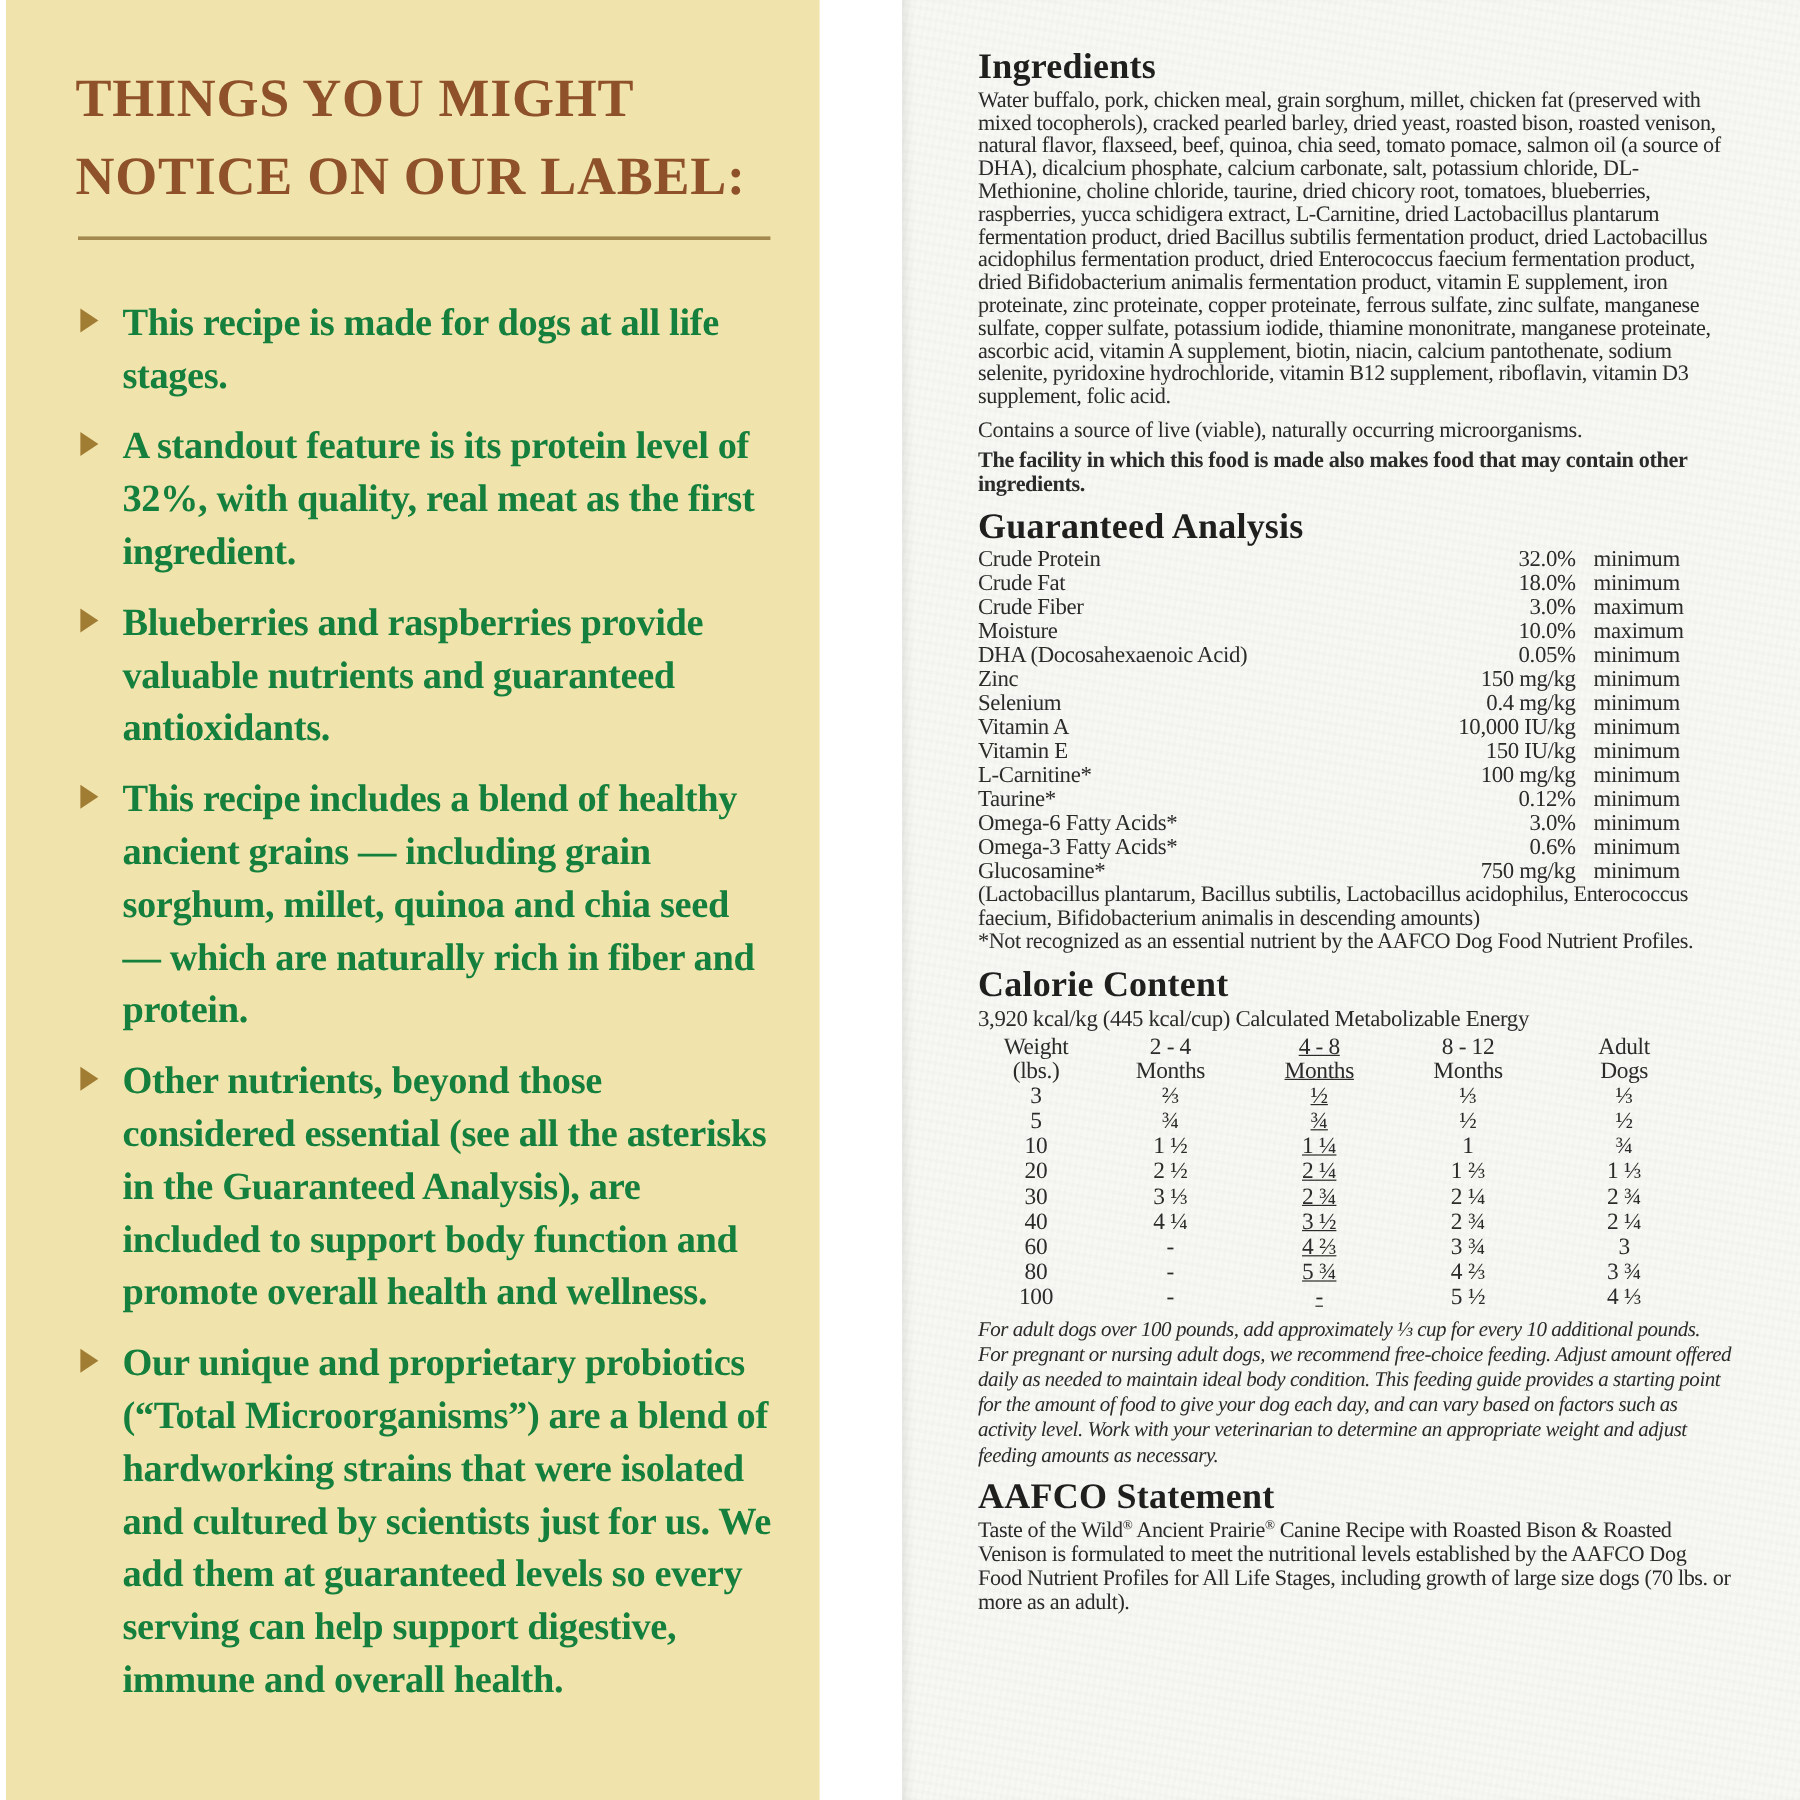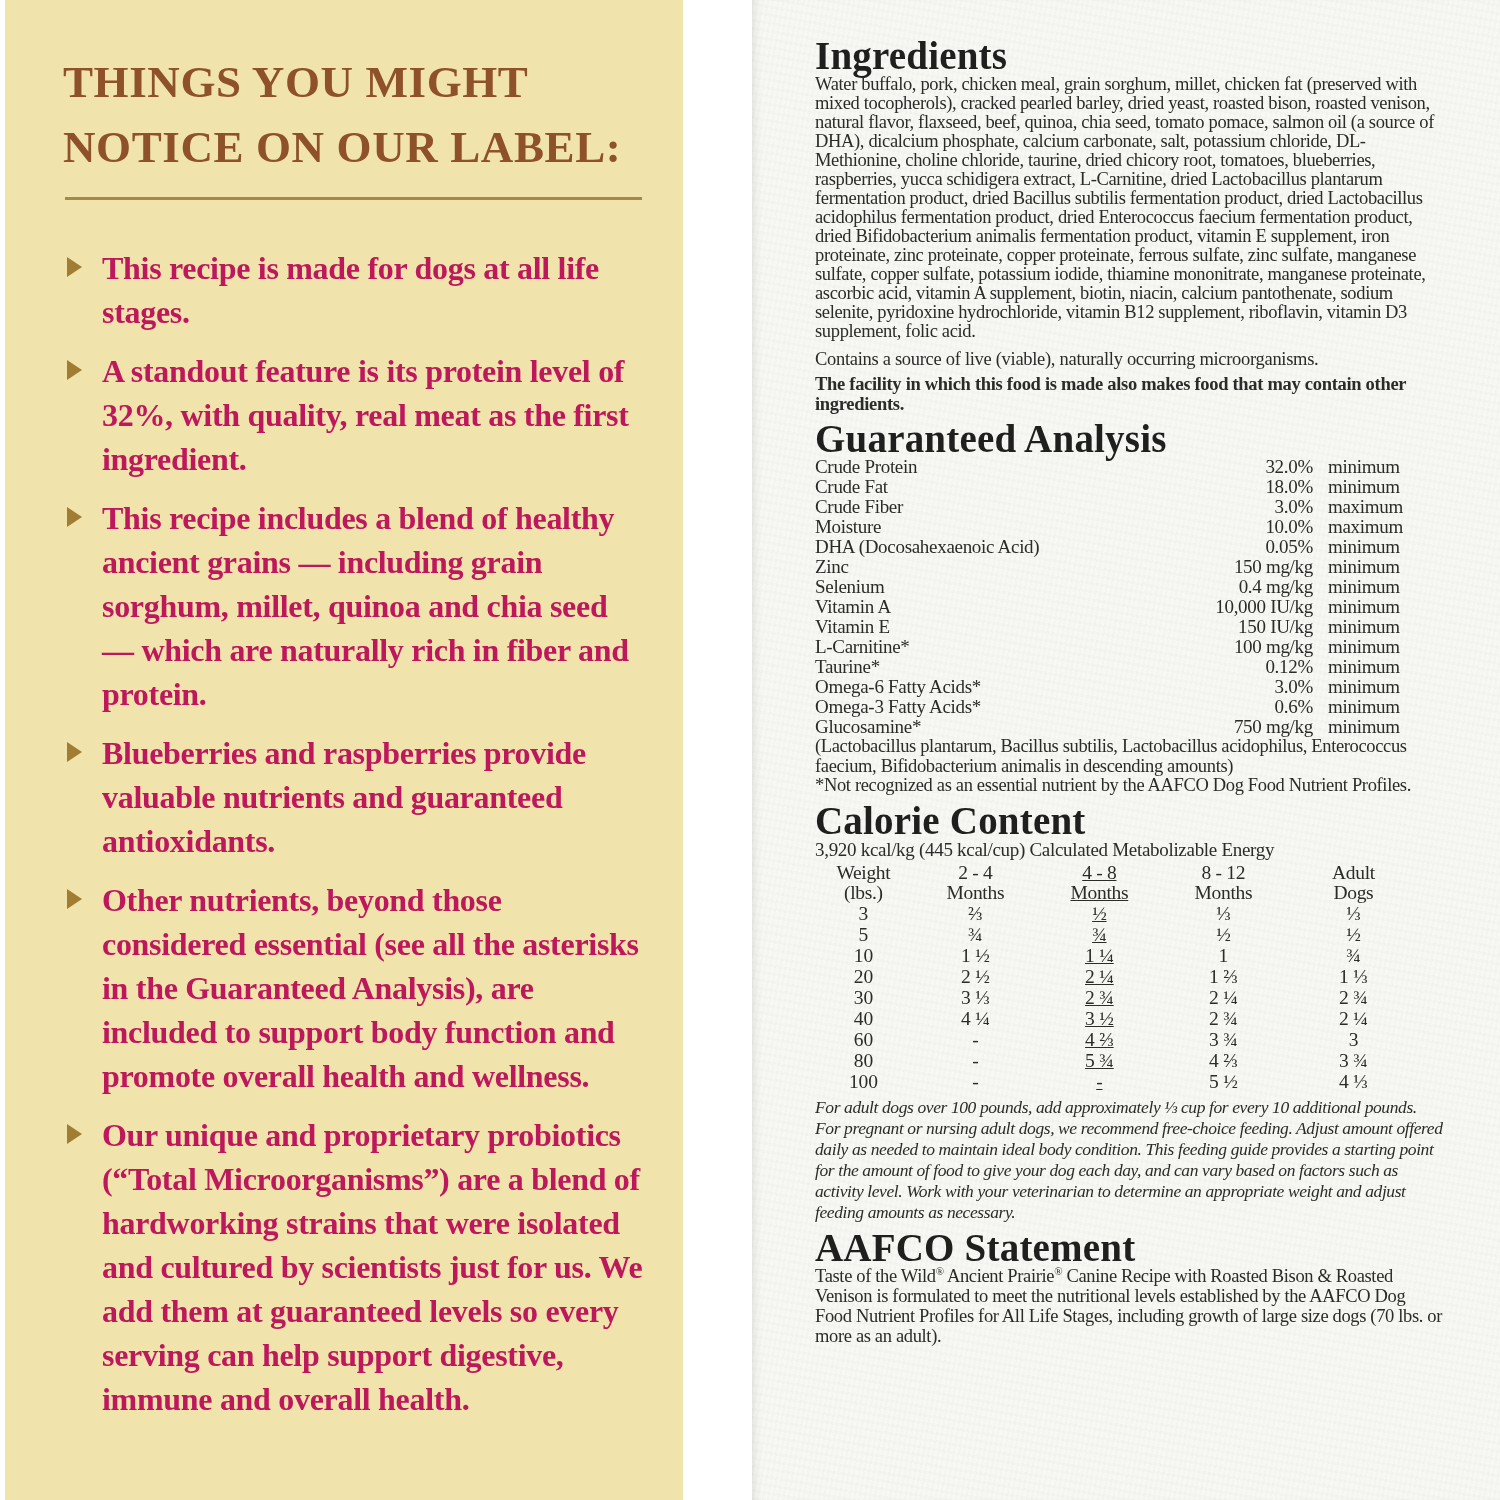--- a/index.html
+++ b/index.html
@@ -22,35 +22,35 @@
   .bullets{margin-top:46px;}
   .bullet{display:flex;margin-bottom:15px;align-items:flex-start;}
   .tri{
     flex:0 0 auto;width:0;height:0;margin:11px 20px 0 4px;
     border-left:15px solid #a17c33;
     border-top:10px solid transparent;
     border-bottom:10px solid transparent;
   }
   .bullet-text{
     flex:1;font-size:32px;font-weight:bold;line-height:44px;
-    letter-spacing:-0.3px;color:#be185d;
+    letter-spacing:-0.3px;color:#15803d;
   }
   
   .right-panel{
     position:absolute;left:752px;top:0;width:748px;height:1500px;
     background-color:#f7f7f4;
     background-image:
       repeating-linear-gradient(100deg, rgba(0,0,0,0.013) 0 2px, rgba(255,255,255,0.025) 2px 5px),
       repeating-linear-gradient(10deg, rgba(0,0,0,0.01) 0 3px, transparent 3px 8px);
     box-shadow:inset 8px 0 10px -6px rgba(0,0,0,0.10);
     color:#2b2b29;
   }
   .right-inner{padding:40px 55px 0 63px;}
   .sec-title{
-    margin:0;font-size:39px;line-height:32px;font-weight:bold;
+    margin:0;font-size:30px;line-height:32px;font-weight:bold;
     letter-spacing:0.2px;color:#1f1f1d;
   }
   .body-text{
     margin:3px 0 0 0;font-size:18.5px;line-height:19px;
     letter-spacing:-0.35px;
   }
   .contains-text{margin:8px 0 0 0;font-size:18.5px;line-height:20px;letter-spacing:-0.3px;}
   .facility-text{margin:5px 0 0 0;font-size:18.5px;line-height:20px;font-weight:bold;letter-spacing:-0.3px;}
   .mt{margin-top:9px;}
   
@@ -98,25 +98,25 @@
       <div class="bullet">
         <span class="tri"></span>
         <span class="bullet-text">This recipe is made for dogs at all life stages.</span>
       </div>
       <div class="bullet">
         <span class="tri"></span>
         <span class="bullet-text">A standout feature is its protein level of 32%, with quality, real meat as the first ingredient.</span>
       </div>
       <div class="bullet">
         <span class="tri"></span>
+        <span class="bullet-text">Blueberries and raspberries provide valuable nutrients and guaranteed antioxidants.</span>
+      </div>
+      <div class="bullet">
+        <span class="tri"></span>
         <span class="bullet-text">This recipe includes a blend of healthy ancient grains — including grain sorghum, millet, quinoa and chia seed — which are naturally rich in fiber and protein.</span>
-      </div>
-      <div class="bullet">
-        <span class="tri"></span>
-        <span class="bullet-text">Blueberries and raspberries provide valuable nutrients and guaranteed antioxidants.</span>
       </div>
       <div class="bullet">
         <span class="tri"></span>
         <span class="bullet-text">Other nutrients, beyond those considered essential (see all the asterisks in the Guaranteed Analysis), are included to support body function and promote overall health and wellness.</span>
       </div>
       <div class="bullet">
         <span class="tri"></span>
         <span class="bullet-text">Our unique and proprietary probiotics (“Total Microorganisms”) are a blend of hardworking strains that were isolated and cultured by scientists just for us. We add them at guaranteed levels so every serving can help support digestive, immune and overall health.</span>
       </div>
     </div>

